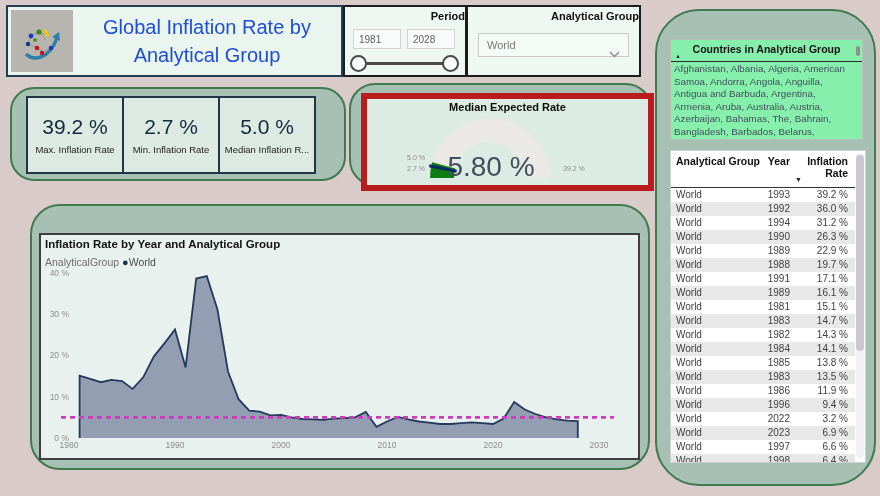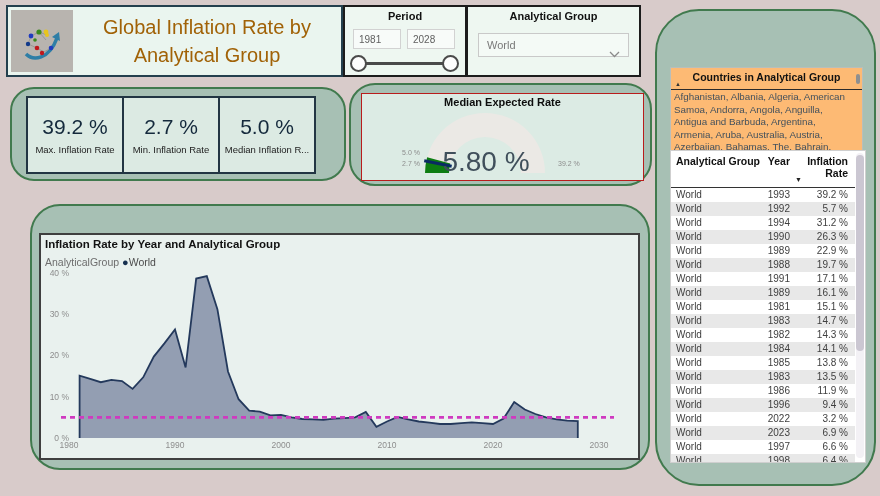--- a/index.html
+++ b/index.html
@@ -2,55 +2,55 @@
 <html><head>
 <meta charset="utf-8">
 <style>
   html,body{margin:0;padding:0;}
   #app{position:relative;width:880px;height:496px;background:#d8cbca;font-family:"Liberation Sans",sans-serif;overflow:hidden;}
   .abs{position:absolute;box-sizing:border-box;}
 
   
   .title-box{left:6px;top:5px;width:337px;height:72px;background:#eaf5ef;border:2px solid #24404e;display:flex;align-items:center;}
   .logo{width:62px;height:62px;margin-left:3px;flex:0 0 auto;}
-  .title-text{flex:1;text-align:center;font-size:20px;color:#a16207;line-height:1.4;padding:0 0;}
+  .title-text{flex:1;text-align:center;font-size:20px;color:#1d4ed8;line-height:1.4;padding:0 0;}
   .panel{background:#eef7f1;border:2px solid #1c1c1c;}
   .period-box{left:343px;top:5px;width:124px;height:72px;}
-  .panel-title{text-align:center;font-weight:bold;font-size:11px;color:#111;margin-top:3px;}
+  .panel-title{text-align:right;font-weight:bold;font-size:11px;color:#111;margin-top:3px;}
   .range-input{position:absolute;width:48px;height:20px;border:1px solid #d2d2d2;background:#f8fbf9;font-size:10px;color:#5f5f5f;padding:4px 0 0 5px;box-sizing:border-box;}
   .slider-track{position:absolute;left:14px;top:55px;width:92px;height:3px;background:#4a4a4a;}
   .slider-handle{position:absolute;width:17px;height:17px;border-radius:50%;background:#fdfdfd;border:2px solid #4a4a4a;box-sizing:border-box;top:48px;}
   .analytical-box{left:466px;top:5px;width:175px;height:72px;}
   .dropdown{position:absolute;left:10px;top:26px;right:10px;height:24px;background:#f4faf6;border:1px solid #c9c9c9;font-size:11px;color:#7a7a7a;line-height:23px;padding-left:8px;box-sizing:border-box;}
   .dd-chevron{position:absolute;right:8px;top:9px;color:#8a8a8a;}
 
   
   .sage{background:#a7c0b4;border:2px solid #417a4e;}
   .kpi-wrap{left:10px;top:87px;width:336px;height:94px;border-radius:24px;}
   .kpi-row{position:absolute;left:14px;top:7px;display:flex;}
   .kpi-card{width:98px;height:78px;background:#dceae3;border:2px solid #223543;margin-left:-2px;display:flex;flex-direction:column;align-items:center;justify-content:center;box-sizing:border-box;}
   .kpi-card:first-child{margin-left:0;}
   .kpi-value{font-size:21px;color:#14293c;}
   .kpi-label{font-size:9.5px;color:#222;margin-top:5px;white-space:nowrap;}
 
   .gauge-wrap{left:349px;top:83px;width:303px;height:103px;border-radius:26px;}
-  .gauge-card{position:absolute;left:10px;top:8px;width:281px;height:86px;background:#dcebe4;border:1px solid #b91c1c;overflow:hidden;}
+  .gauge-card{position:absolute;left:10px;top:8px;width:281px;height:86px;background:#dcebe4;border:6px solid #b91c1c;overflow:hidden;}
   .gauge-title{text-align:center;font-weight:bold;font-size:11px;color:#0d0d0d;margin-top:2px;}
   .gauge-lbl{position:absolute;font-size:7px;color:#8d8d8d;}
   .gauge-value{position:absolute;left:63px;width:122px;top:52px;text-align:center;font-size:28px;color:#404f5b;}
 
   .chart-wrap{left:30px;top:204px;width:620px;height:266px;border-radius:30px;}
   .chart-card{position:absolute;left:7px;top:27px;width:597px;height:223px;background:#e9f1ee;border:2px solid #3f3f3f;overflow:hidden;}
   .chart-title{position:absolute;left:4px;top:3px;font-weight:bold;font-size:11.5px;color:#121212;}
   .chart-legend{position:absolute;left:4px;top:21px;font-size:10.5px;color:#6d6d6d;}
   .legend-name{color:#4d4d4d;}
   .legend-dot{color:#16304f;font-size:11px;}
 
   .right-wrap{left:655px;top:9px;width:221px;height:477px;border-radius:44px;}
-  .countries-card{position:absolute;left:13px;top:28px;width:191px;height:99px;background:#fdba74;border:1px solid #b9beba;overflow:hidden;margin-top:28px;}
+  .countries-card{position:absolute;left:13px;top:28px;width:191px;height:99px;background:#86efac;border:1px solid #b9beba;overflow:hidden;}
   .cc-title{text-align:center;font-weight:bold;font-size:10.5px;color:#111;padding-top:3px;}
   .cc-rule{position:absolute;left:0;top:21px;width:100%;border-top:1px solid #2a2a2a;}
   .cc-sort{position:absolute;left:4px;top:13px;font-size:6px;color:#333;}
   .cc-body{position:absolute;left:3px;right:8px;top:23px;font-size:9.8px;line-height:12.6px;color:#42505c;}
   .cc-thumb{position:absolute;right:2px;top:6px;width:4px;height:10px;border-radius:2px;background:#8f8f8f;}
 
   .table-card{position:absolute;left:13px;top:139px;width:194px;height:311px;background:#ffffff;border:1px solid #cfcfcf;overflow:hidden;}
   .tbl-header{position:absolute;left:0;top:0;width:184px;height:36px;border-bottom:1.5px solid #333;font-weight:bold;font-size:10.5px;color:#111;}
   .th-group{position:absolute;left:5px;top:4px;white-space:nowrap;}
   .th-year{position:absolute;left:76px;top:4px;width:43px;text-align:right;}
@@ -195,21 +195,21 @@
       </div>
       <div class="tbl-rows" id="tbl-rows">
           <div class="tbl-row">
             <span class="td-group">World</span>
             <span class="td-year">1993</span>
             <span class="td-rate">39.2 %</span>
           </div>
           <div class="tbl-row alt">
             <span class="td-group">World</span>
             <span class="td-year">1992</span>
-            <span class="td-rate">5.7 %</span>
+            <span class="td-rate">36.0 %</span>
           </div>
           <div class="tbl-row">
             <span class="td-group">World</span>
             <span class="td-year">1994</span>
             <span class="td-rate">31.2 %</span>
           </div>
           <div class="tbl-row alt">
             <span class="td-group">World</span>
             <span class="td-year">1990</span>
             <span class="td-rate">26.3 %</span>

